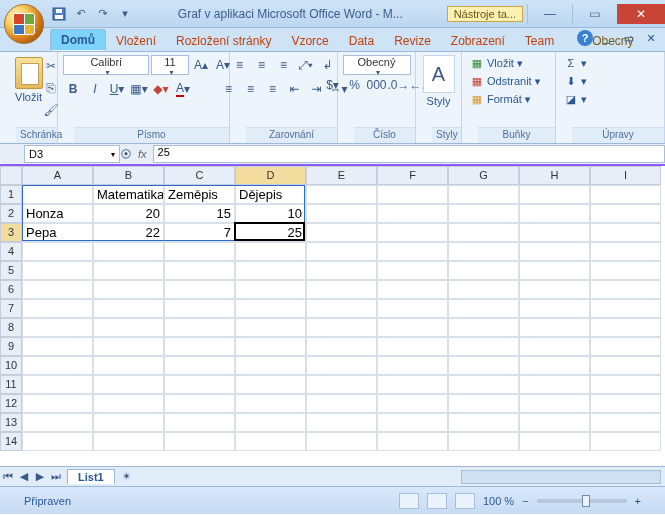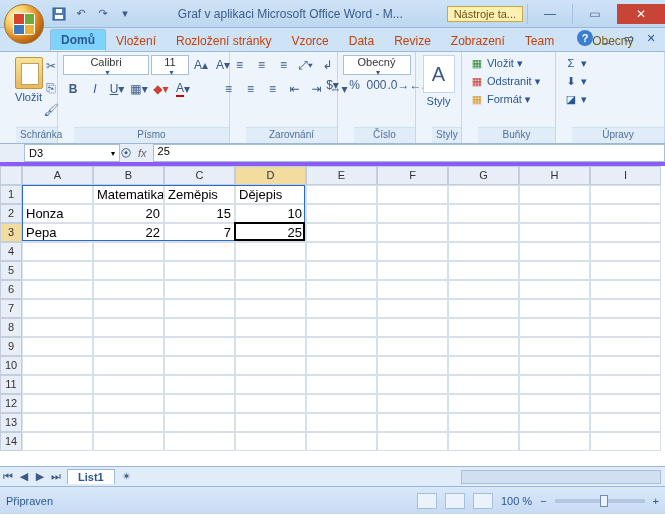--- a/index.html
+++ b/index.html
@@ -37,41 +37,41 @@
 
 .clipboard-icon { width: 28px; height: 32px; background: linear-gradient(#f8e39b,#e9b95a); border: 1px solid #c09640; border-radius: 2px; position: relative; }
 .clipboard-icon::before { content:""; position:absolute; left:5px; top:5px; width:16px; height:20px; background:#fff; border:1px solid #c0a060;}
 
 .col { display: flex; flex-direction: column; gap: 2px; }
 
 .styles-box { width: 32px; height: 38px; border: 1px solid #c3d6ee; background:#fff; display:flex; align-items:center; justify-content:center; font-family: "Times New Roman", serif; font-size: 20px; color:#3b5a85;}
 .menu-line { display:flex; align-items:center; gap:3px; font-size:11px; color:#2a5793; padding: 1px 3px; white-space:nowrap; }
 .menu-line .mi { width:14px; height:14px; display:inline-flex; align-items:center; justify-content:center; font-size:11px; }
 
-.namebox-row { height: 22px; background: #e7eef8; border-bottom: 4px solid #8b5cf6; display: flex; align-items: center; font-size: 11px; }
+.namebox-row { height: 22px; background: #e7eef8; border-bottom: 2px solid #8b5cf6; display: flex; align-items: center; font-size: 11px; }
 .namebox { width: 96px; height: 18px; background: #fff; border: 1px solid #a8bfda; margin-left: 24px; padding: 0 4px; display:flex; align-items:center; justify-content:center; }
 .fx-label { margin: 0 6px; font-style: italic; color: #666; }
 .fx-input { flex: 1; height: 18px; background: #fff; border: 1px solid #a8bfda; padding: 0 4px; }
 
 .sheet-wrap { position: relative; height: 300px; overflow: hidden; background:#fff; }
 .grid { display: grid; grid-template-columns: 22px repeat(9, 71px); }
 .col-head, .row-head { background: #e7eef8; border: 1px solid #c3cddc; font-size: 11px; text-align: center; height: 19px; line-height: 17px; color: #333; }
 .corner { background: #e7eef8; border: 1px solid #c3cddc; width:22px; height:19px; }
 .cell { border: 1px solid #d7dfe8; height: 19px; font-size: 13px; padding: 0 3px; line-height: 17px; overflow: hidden; white-space: nowrap; }
 .cell.left { text-align: left; } .cell.right { text-align: right; }
 .row-head.sel, .col-head.sel { background: #f2dd9f; }
 .data-range { position:absolute; border:1.5px solid #2a6bd0; pointer-events:none; }
 .active-cell { position:absolute; border:2px solid #000; pointer-events:none; }
 .instruction { position: absolute; font-size: 13px; color: #000; white-space: nowrap; }
 
 .sheet-tabs { height: 20px; background: #e1ecf9; border-top: 1px solid #9bb7d9; display: flex; align-items: center; font-size: 11px; }
 .nav-btn { width: 16px; height: 16px; display:flex; align-items:center; justify-content:center; color:#3b5a85; }
 .sheet-tab { padding: 1px 10px; background: #fff; border: 1px solid #9bb7d9; border-bottom: none; margin-left: 3px; font-weight: bold; color: #2a5793; }
 
-.statusbar { height: 28px; background: linear-gradient(#d9e8fb,#c6dbf3); border-top: 1px solid #9bb7d9; display: flex; align-items: center; font-size: 11px; color: #2a5793; padding: 0 6px; gap: 8px; }
+.statusbar { height: 28px; background: linear-gradient(#d9e8fb,#c6dbf3); border-top: 1px solid #9bb7d9; display: flex; align-items: center; font-size: 11px; color: #2a5793; padding: 0 24px; gap: 8px; }
 .statusbar .spacer { flex: 1; }
 .view-btn { width: 20px; height: 16px; border: 1px solid #a8bfda; background:#eaf2fb; }
 .zoom-track { width: 90px; height: 4px; background: #b6c8df; position: relative; }
 .zoom-thumb { position:absolute; left:45px; top:-4px; width:8px; height:12px; background:#eaf2fb; border:1px solid #6f8cad; }
 
 svg { display: block; }
 </style>
 </head>
 <body>
 

